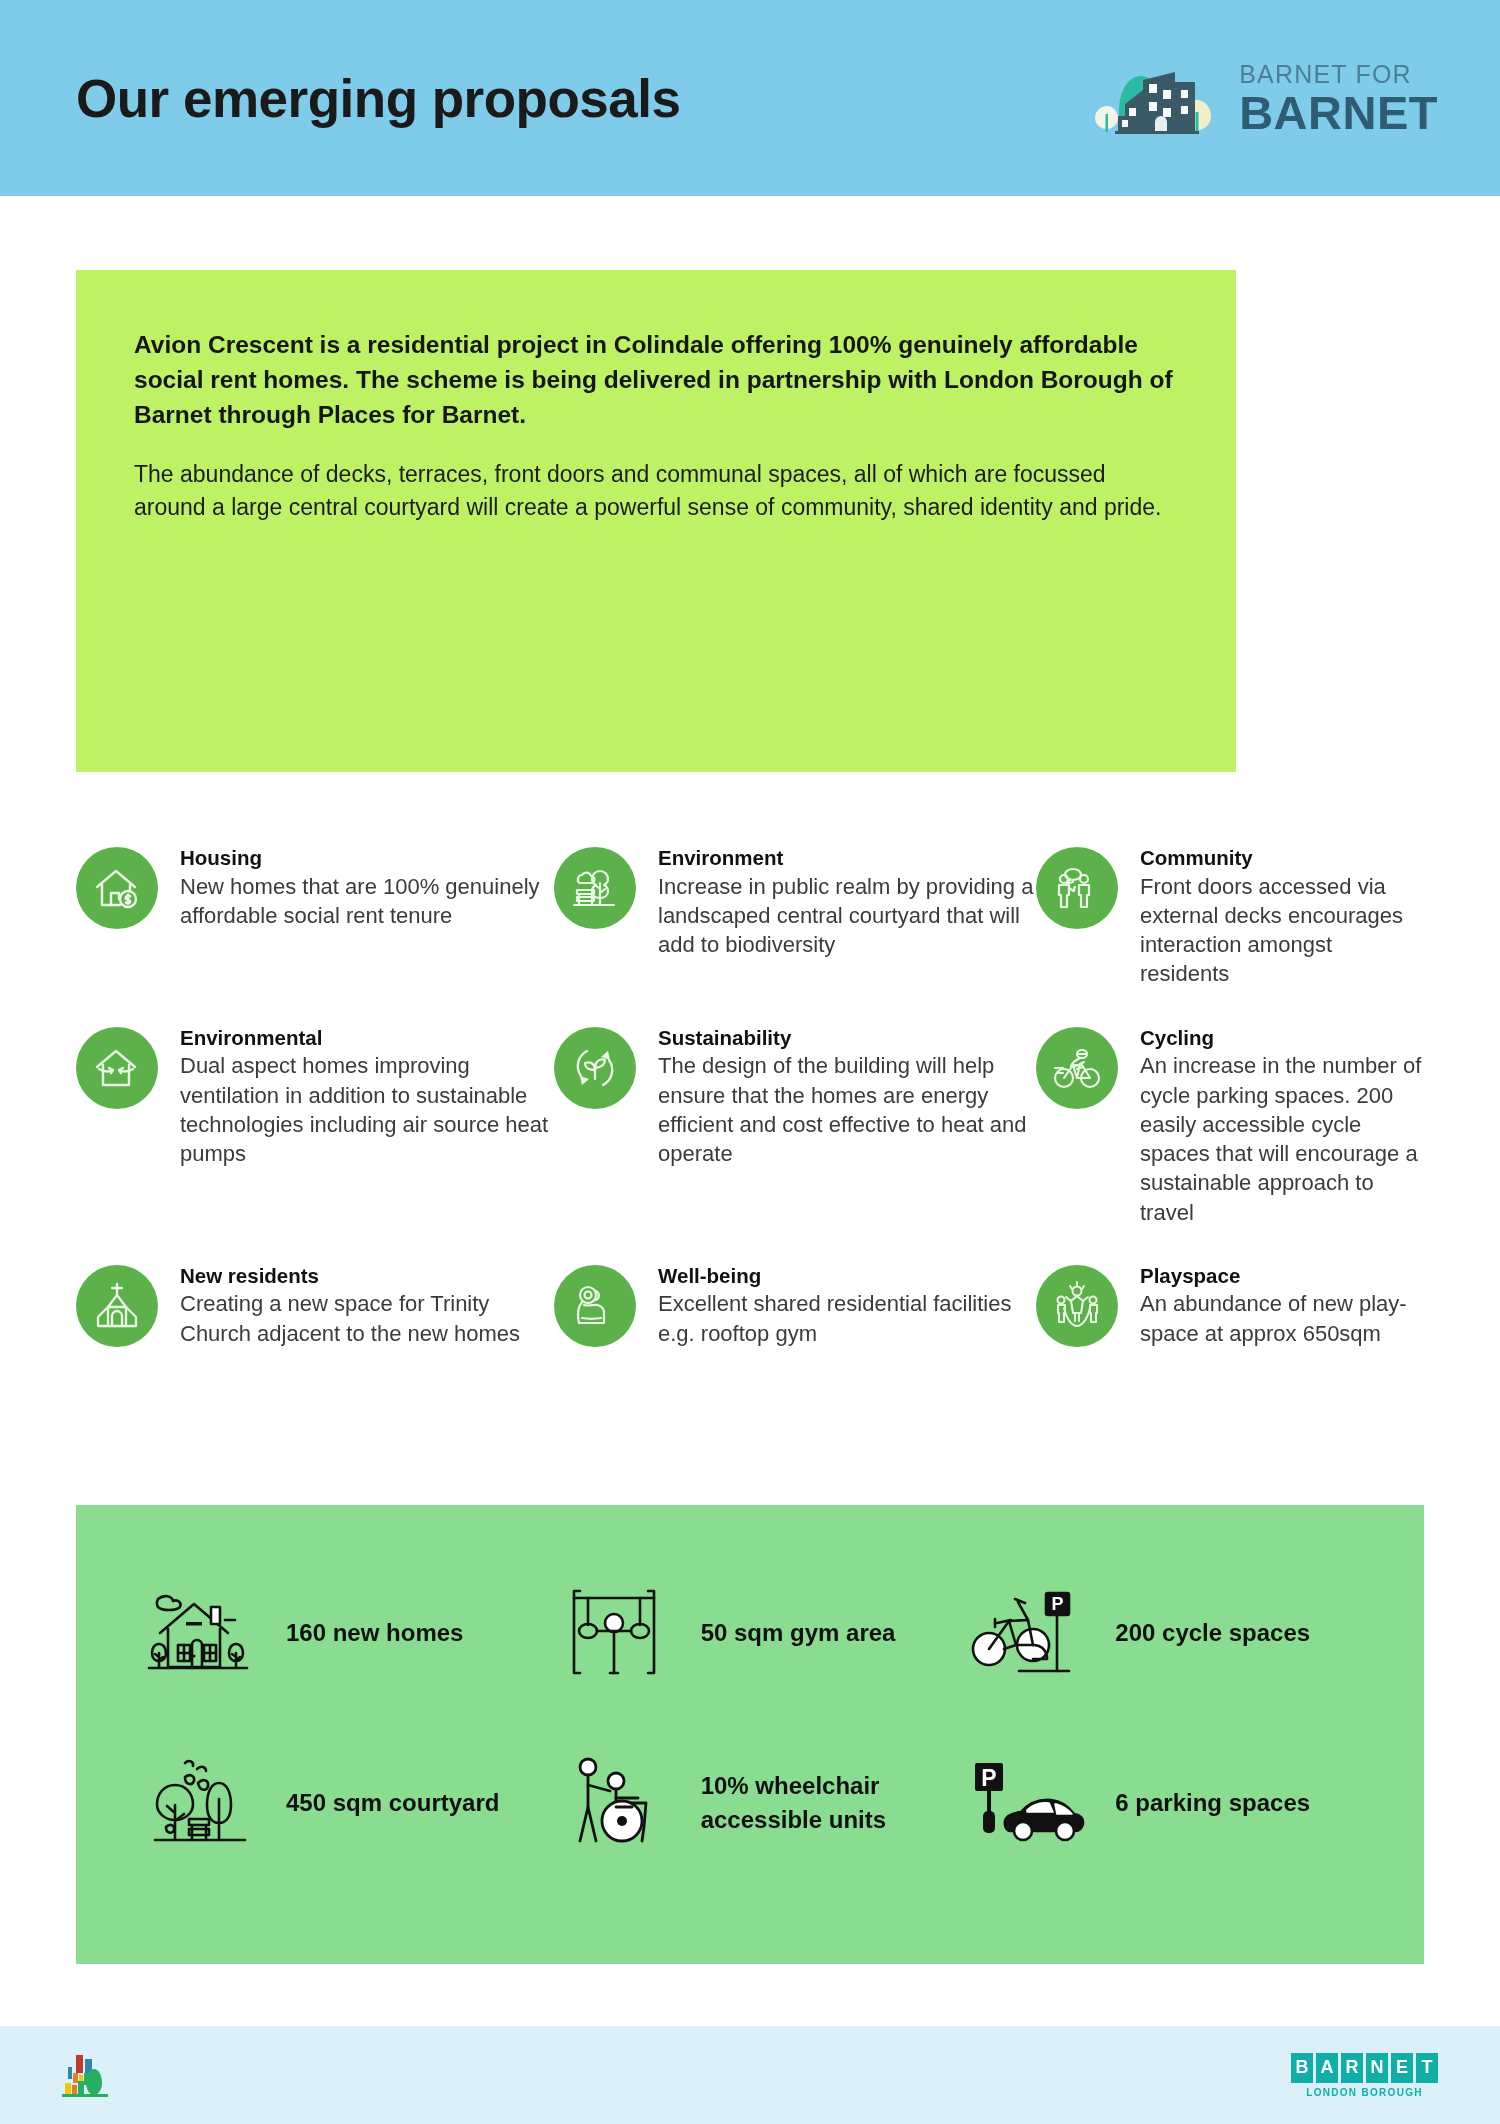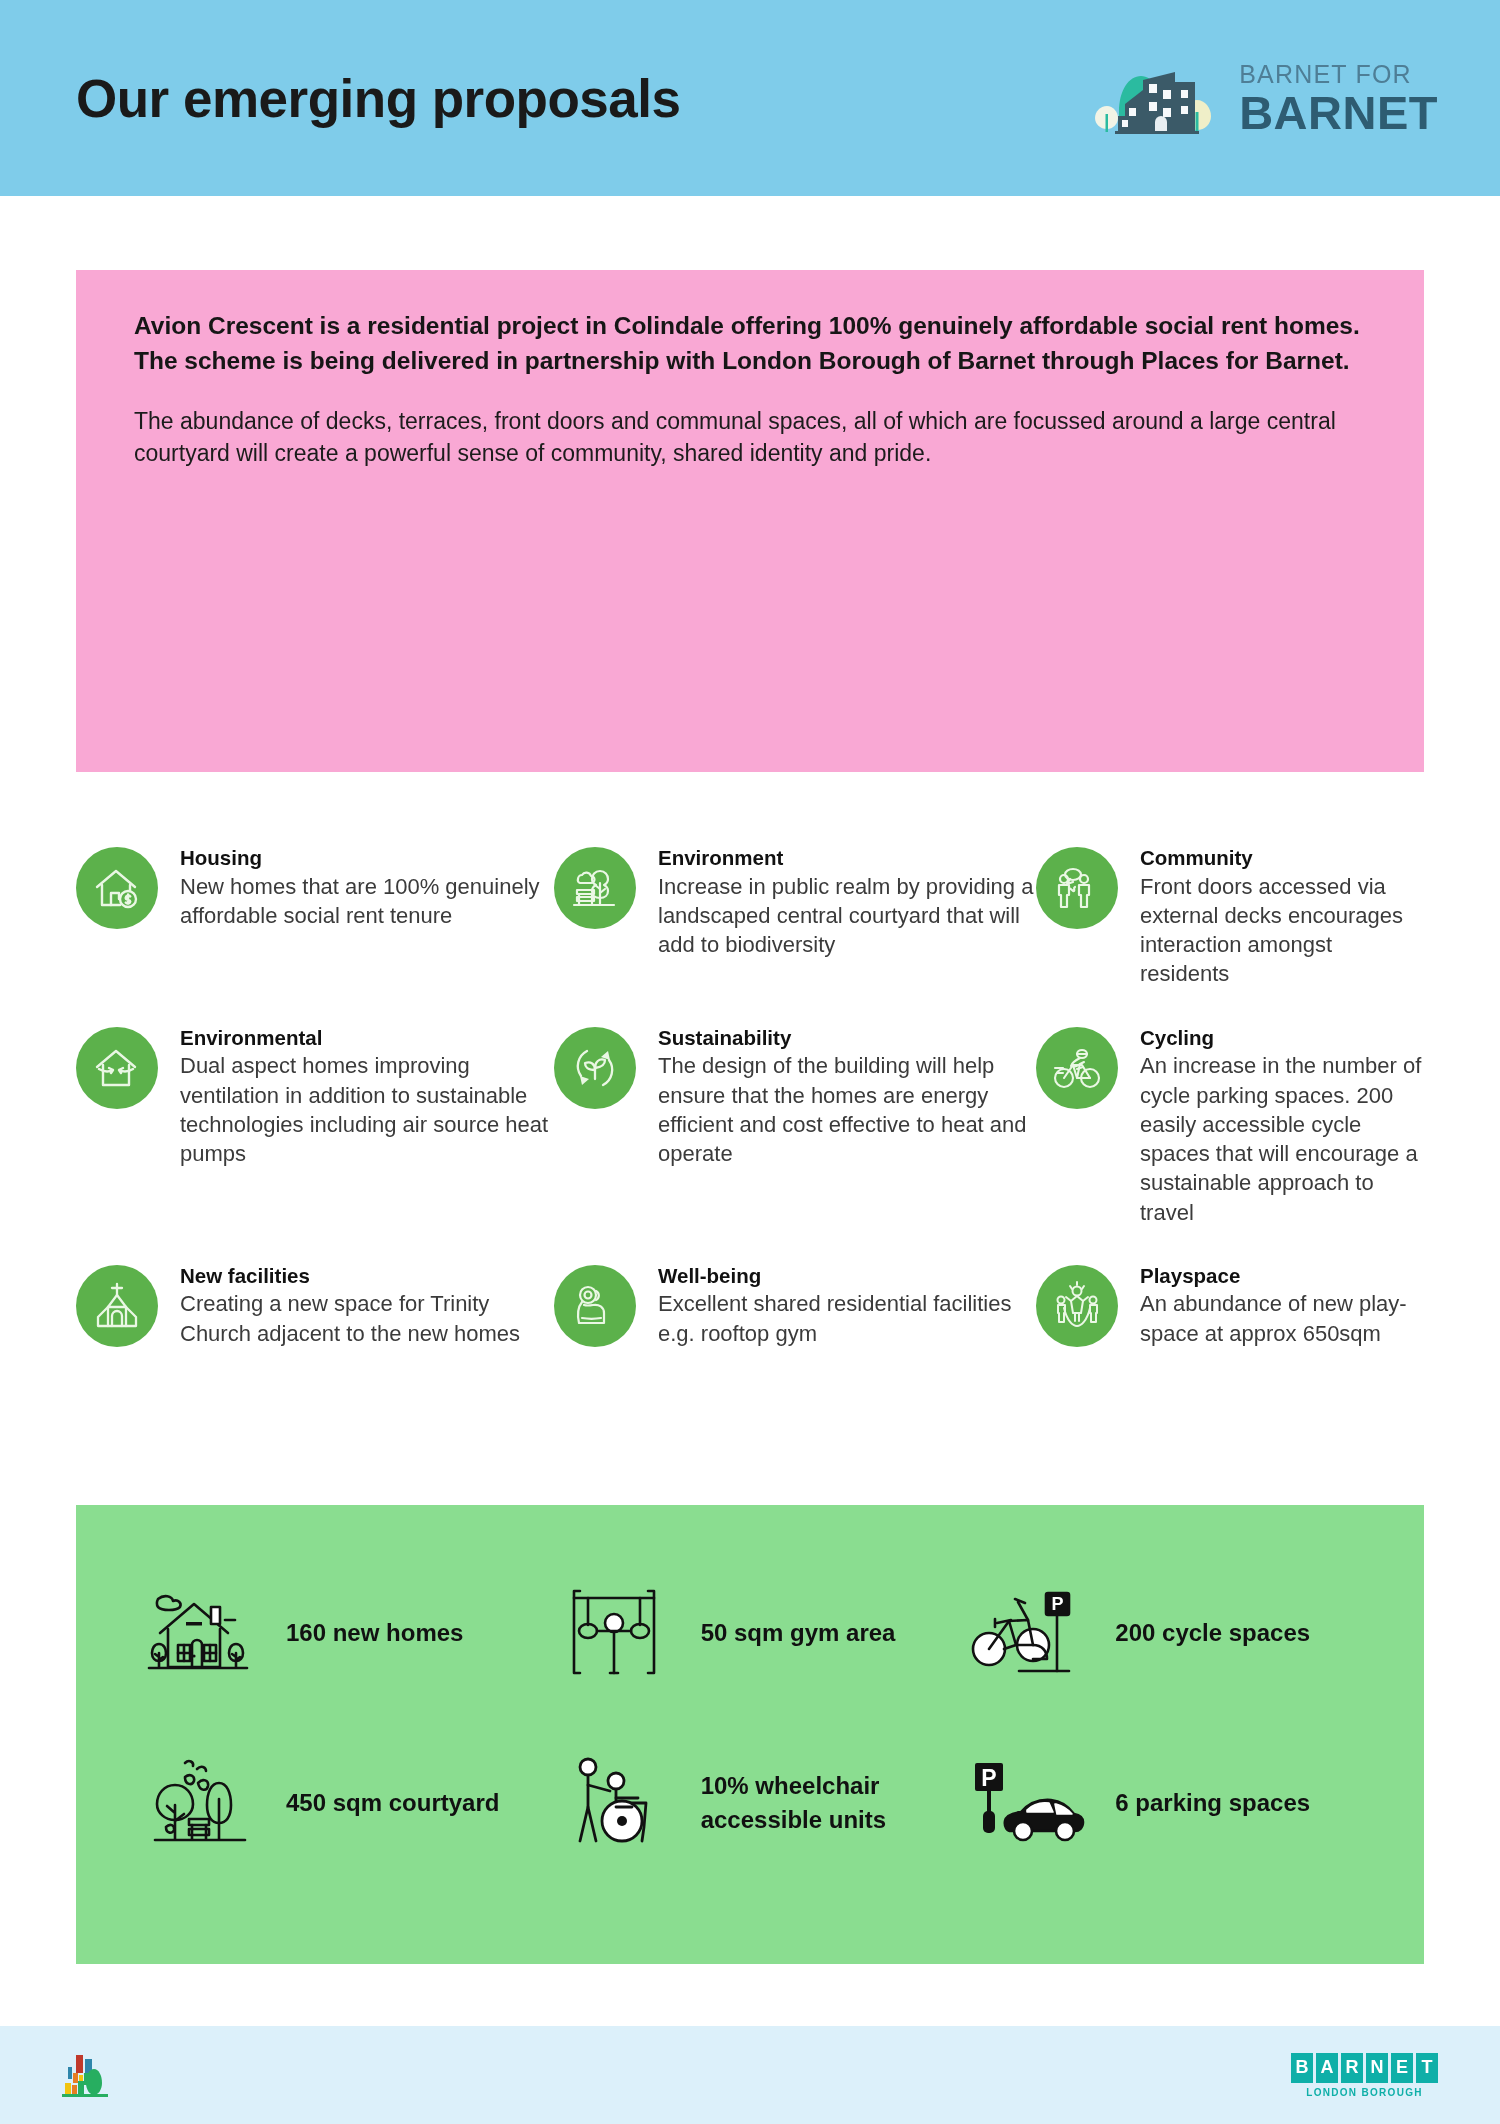--- a/index.html
+++ b/index.html
@@ -58,24 +58,24 @@
     color: #2E5C72;
     letter-spacing: 0.5px;
     font-weight: bold;
     margin-top: 2px;
   }
 
   
   .intro-panel {
     position: absolute;
     left: 76px; top: 270px;
-    width: 1348px;
+    width: 1160px;
     min-height: 502px;
-    background: #f9a8d4;
-    padding: 39px 58px 46px 58px;
+    background: #bef264;
+    padding: 58px 58px 46px 58px;
   }
   .intro-lead {
     font-size: 24.5px;
     line-height: 1.42;
     font-weight: bold;
     color: #161616;
     margin-bottom: 26px;
   }
   .intro-para {
     font-size: 23px;
@@ -351,21 +351,21 @@
         <svg width="50" height="50" viewBox="0 0 50 50" fill="none" stroke="#EAF7E4" stroke-width="2.3" stroke-linejoin="round" stroke-linecap="round">
           <path d="M25 3 L25 14"></path>
           <path d="M20 7 L30 7"></path>
           <path d="M25 14 L16 26 L34 26 Z"></path>
           <path d="M16 26 L6 36 L6 45 L44 45 L44 36 L34 26"></path>
           <path d="M16 26 L16 45 M34 26 L34 45"></path>
           <path d="M20 45 L20 35 a5 5 0 0 1 10 0 L30 45"></path>
         </svg>
       </div>
       <div class="feature-body">
-        <div class="feature-title">New facilities</div>
+        <div class="feature-title">New residents</div>
         <div class="feature-desc">Creating a new space for Trinity Church adjacent to the new homes</div>
       </div>
     </div>
 
     <div class="feature">
       <div class="feature-icon">
         <svg width="50" height="50" viewBox="0 0 50 50" fill="none" stroke="#EAF7E4" stroke-width="2.2" stroke-linejoin="round" stroke-linecap="round">
           <circle cx="18" cy="14" r="8"></circle>
           <circle cx="18" cy="14" r="3.5"></circle>
           <path d="M26 10 a5 5 0 0 1 0 9"></path>

